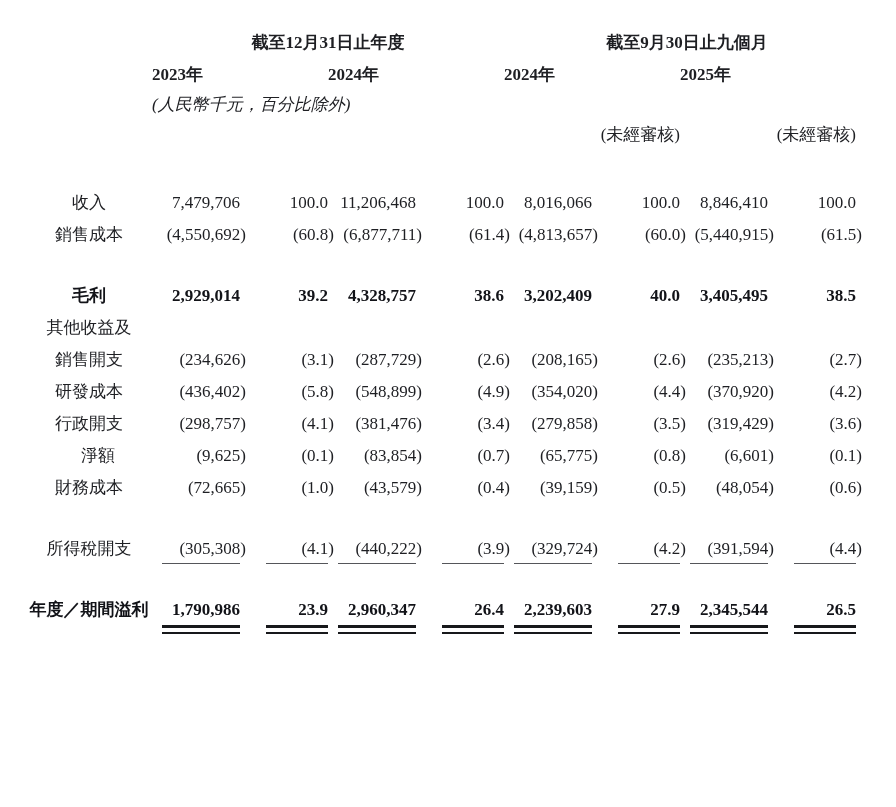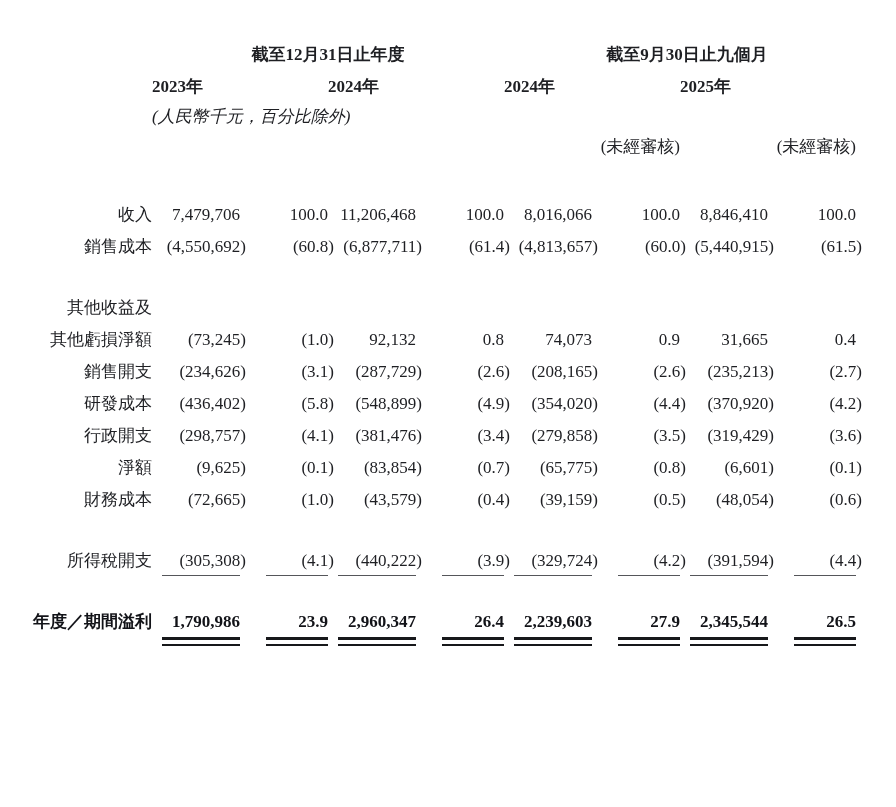--- a/index.html
+++ b/index.html
@@ -6,21 +6,21 @@
     margin: 0;
     padding: 0;
     background: #ffffff;
   }
   .page {
     position: relative;
     width: 896px;
     height: 807px;
     background: #ffffff;
     box-sizing: border-box;
-    padding: 44px 0 0 26px;
+    padding: 32px 0 0 26px;
     font-family: "Liberation Serif", "DejaVu Serif", serif;
     color: #1e1f23;
     overflow: hidden;
   }
   table.fin {
     border-collapse: collapse;
     table-layout: fixed;
     width: 830px;
   }
   col.c-label { width: 126px; }
@@ -56,21 +56,21 @@
     font-style: italic;
     padding-right: 72px;
   }
   .unaudited-cell {
     text-align: right;
     padding-left: 16px;
   }
 
   tr.data-row td { height: 32px; }
   tr.spacer td { height: 29px; }
-  td.lbl { text-align: right; overflow: visible; }
+  td.lbl { text-align: center; overflow: visible; }
   td.lbl.indent { padding-left: 18px; }
   td.num { text-align: right; }
   tr.bold td { font-weight: 700; color: #121318; }
   .val.neg { margin-right: -6px; }
 
   .rule-single {
     height: 0;
     border-bottom: 1.5px solid #55565a;
     margin: 4px 0 0 auto;
   }
@@ -192,20 +192,47 @@
           <td class="num">
             <div class="val neg">(5,440,915)</div>
           </td>
           <td class="num">
             <div class="val neg">(61.5)</div>
           </td>
         </tr>
         <tr class="spacer">
           <td colspan="9"></td>
         </tr>
+        <tr class="data-row bold">
+          <td class="lbl">毛利</td>
+          <td class="num">
+            <div class="val">2,929,014</div>
+          </td>
+          <td class="num">
+            <div class="val">39.2</div>
+          </td>
+          <td class="num">
+            <div class="val">4,328,757</div>
+          </td>
+          <td class="num">
+            <div class="val">38.6</div>
+          </td>
+          <td class="num">
+            <div class="val">3,202,409</div>
+          </td>
+          <td class="num">
+            <div class="val">40.0</div>
+          </td>
+          <td class="num">
+            <div class="val">3,405,495</div>
+          </td>
+          <td class="num">
+            <div class="val">38.5</div>
+          </td>
+        </tr>
         <tr class="data-row">
           <td class="lbl">其他收益及</td>
           <td class="num">
             <div class="val"></div>
           </td>
           <td class="num">
             <div class="val"></div>
           </td>
           <td class="num">
             <div class="val"></div>
@@ -217,47 +244,20 @@
             <div class="val"></div>
           </td>
           <td class="num">
             <div class="val"></div>
           </td>
           <td class="num">
             <div class="val"></div>
           </td>
           <td class="num">
             <div class="val"></div>
-          </td>
-        </tr>
-        <tr class="data-row">
-          <td class="lbl indent">其他虧損淨額</td>
-          <td class="num">
-            <div class="val neg">(73,245)</div>
-          </td>
-          <td class="num">
-            <div class="val neg">(1.0)</div>
-          </td>
-          <td class="num">
-            <div class="val">92,132</div>
-          </td>
-          <td class="num">
-            <div class="val">0.8</div>
-          </td>
-          <td class="num">
-            <div class="val">74,073</div>
-          </td>
-          <td class="num">
-            <div class="val">0.9</div>
-          </td>
-          <td class="num">
-            <div class="val">31,665</div>
-          </td>
-          <td class="num">
-            <div class="val">0.4</div>
           </td>
         </tr>
         <tr class="data-row">
           <td class="lbl">銷售開支</td>
           <td class="num">
             <div class="val neg">(234,626)</div>
           </td>
           <td class="num">
             <div class="val neg">(3.1)</div>
           </td>

